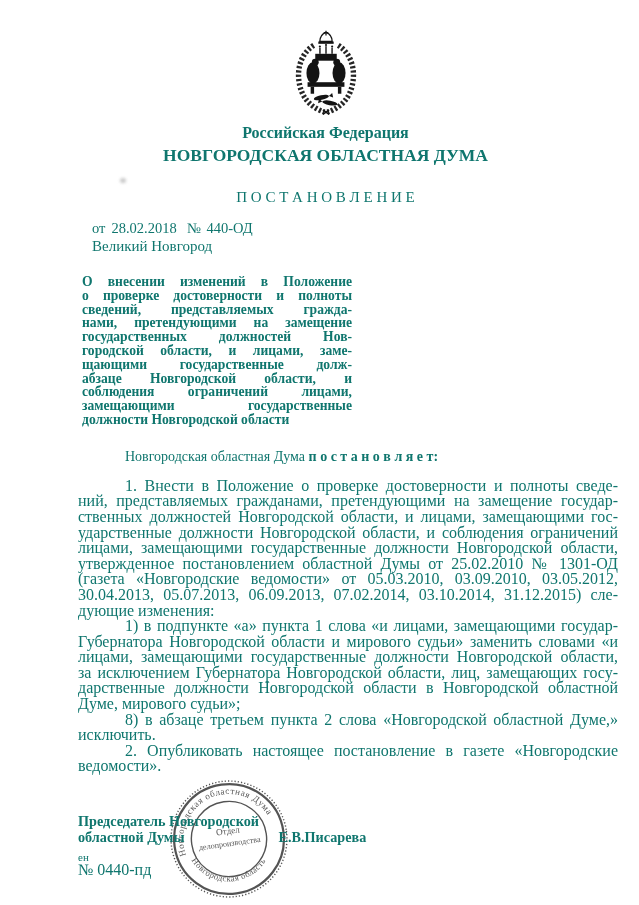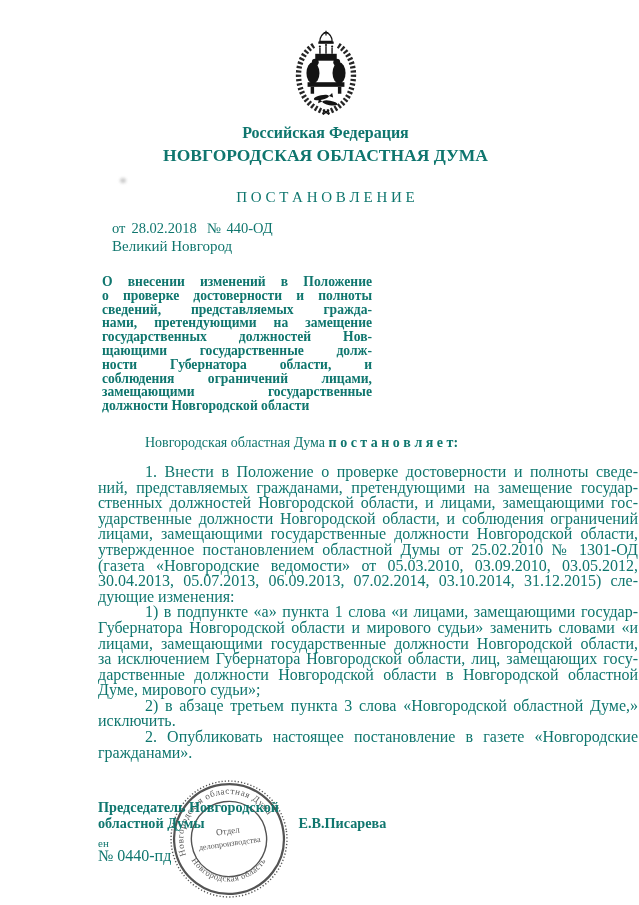--- a/index.html
+++ b/index.html
@@ -13,21 +13,21 @@
     box-sizing:border-box;
     padding-top:30px;
   }
   
   .header{text-align:center;transform:translateX(6px);}
   .emblem{display:inline-block;height:86px;width:78px;}
   .country{font-weight:bold;font-size:16px;line-height:18px;margin-top:4px;}
   .authority{font-weight:bold;font-size:17.5px;line-height:20px;margin-top:3px;}
   .doctype{margin-top:24px;font-size:15px;line-height:16px;text-align:center;transform:translateX(6px);}
   
-  .content{margin-left:98px;width:540px;}
+  .content{margin-left:78px;width:540px;}
   .dateline{margin-top:15px;padding-left:14px;font-size:14.5px;line-height:17px;}
   .dateline .gap1{display:inline-block;width:10px;}
   .dateline .gap2{display:inline-block;width:6px;}
   .city{padding-left:14px;font-size:15px;line-height:17px;margin-top:1px;}
   .title{margin-top:20px;width:274px;padding-left:4px;font-weight:bold;font-size:13.6px;line-height:13.8px;box-sizing:border-box;}
   .title .tline{text-align:justify;text-align-last:justify;}
   .title .tline.tlast{text-align-last:left;}
   .resolve{margin-top:22px;font-size:14px;line-height:16px;text-indent:47px;}
   .resolve .verb{font-weight:bold;}
   .bodytext{margin-top:13px;font-size:16px;line-height:15.6px;}
@@ -110,22 +110,23 @@
     <div class="dateline"><span>от</span><span class="gap2"></span><span>28.02.2018</span><span class="gap1"></span><span>№</span><span class="gap2"></span><span>440-ОД</span>
     </div>
     <div class="city">Великий Новгород</div>
 
     <div class="title">
         <div class="tline">О внесении изменений в Положение</div>
         <div class="tline">о проверке достоверности и полноты</div>
         <div class="tline">сведений, представляемых гражда-</div>
         <div class="tline">нами, претендующими на замещение</div>
         <div class="tline">государственных должностей Нов-</div>
+        <div class="tline">городской области, и лицами, заме-</div>
         <div class="tline">щающими государственные долж-</div>
-        <div class="tline">ности Губернатора области, и</div>
+        <div class="tline">абзаце Новгородской области, и</div>
         <div class="tline">соблюдения ограничений лицами,</div>
         <div class="tline">замещающими государственные</div>
         <div class="tline tlast">должности Новгородской области</div>
       </div>
 
     <div class="resolve"><span>Новгородская областная Дума </span> <span class="verb">п о с т а н о в л я е т</span><span class="verb">:</span>
     </div>
 
     <div class="bodytext">
       <div class="para">
@@ -141,26 +142,26 @@
         </div>
       <div class="para">
           <div class="tline tindent">1) в подпункте «а» пункта 1 слова «и лицами, замещающими государ-</div>
           <div class="tline">Губернатора Новгородской области и мирового судьи» заменить словами «и</div>
           <div class="tline">лицами, замещающими государственные должности Новгородской области,</div>
           <div class="tline">за исключением Губернатора Новгородской области, лиц, замещающих госу-</div>
           <div class="tline">дарственные должности Новгородской области в Новгородской областной</div>
           <div class="tline tlast">Думе, мирового судьи»;</div>
         </div>
       <div class="para">
-          <div class="tline tindent">2) в абзаце третьем пункта 3 слова «Новгородской областной Думе,»</div>
+          <div class="tline tindent">8) в абзаце третьем пункта 2 слова «Новгородской областной Думе,»</div>
           <div class="tline tlast">исключить.</div>
         </div>
       <div class="para">
           <div class="tline tindent">2. Опубликовать настоящее постановление в газете «Новгородские</div>
-          <div class="tline tlast">гражданами».</div>
+          <div class="tline tlast">ведомости».</div>
         </div>
     </div>
 
     <div class="signature">
       <div>Председатель Новгородской</div>
       <div class="sig-row">
         <span>областной Думы</span>
         <span class="sig-name">Е.В.Писарева</span>
       </div>
       <div class="codes">

